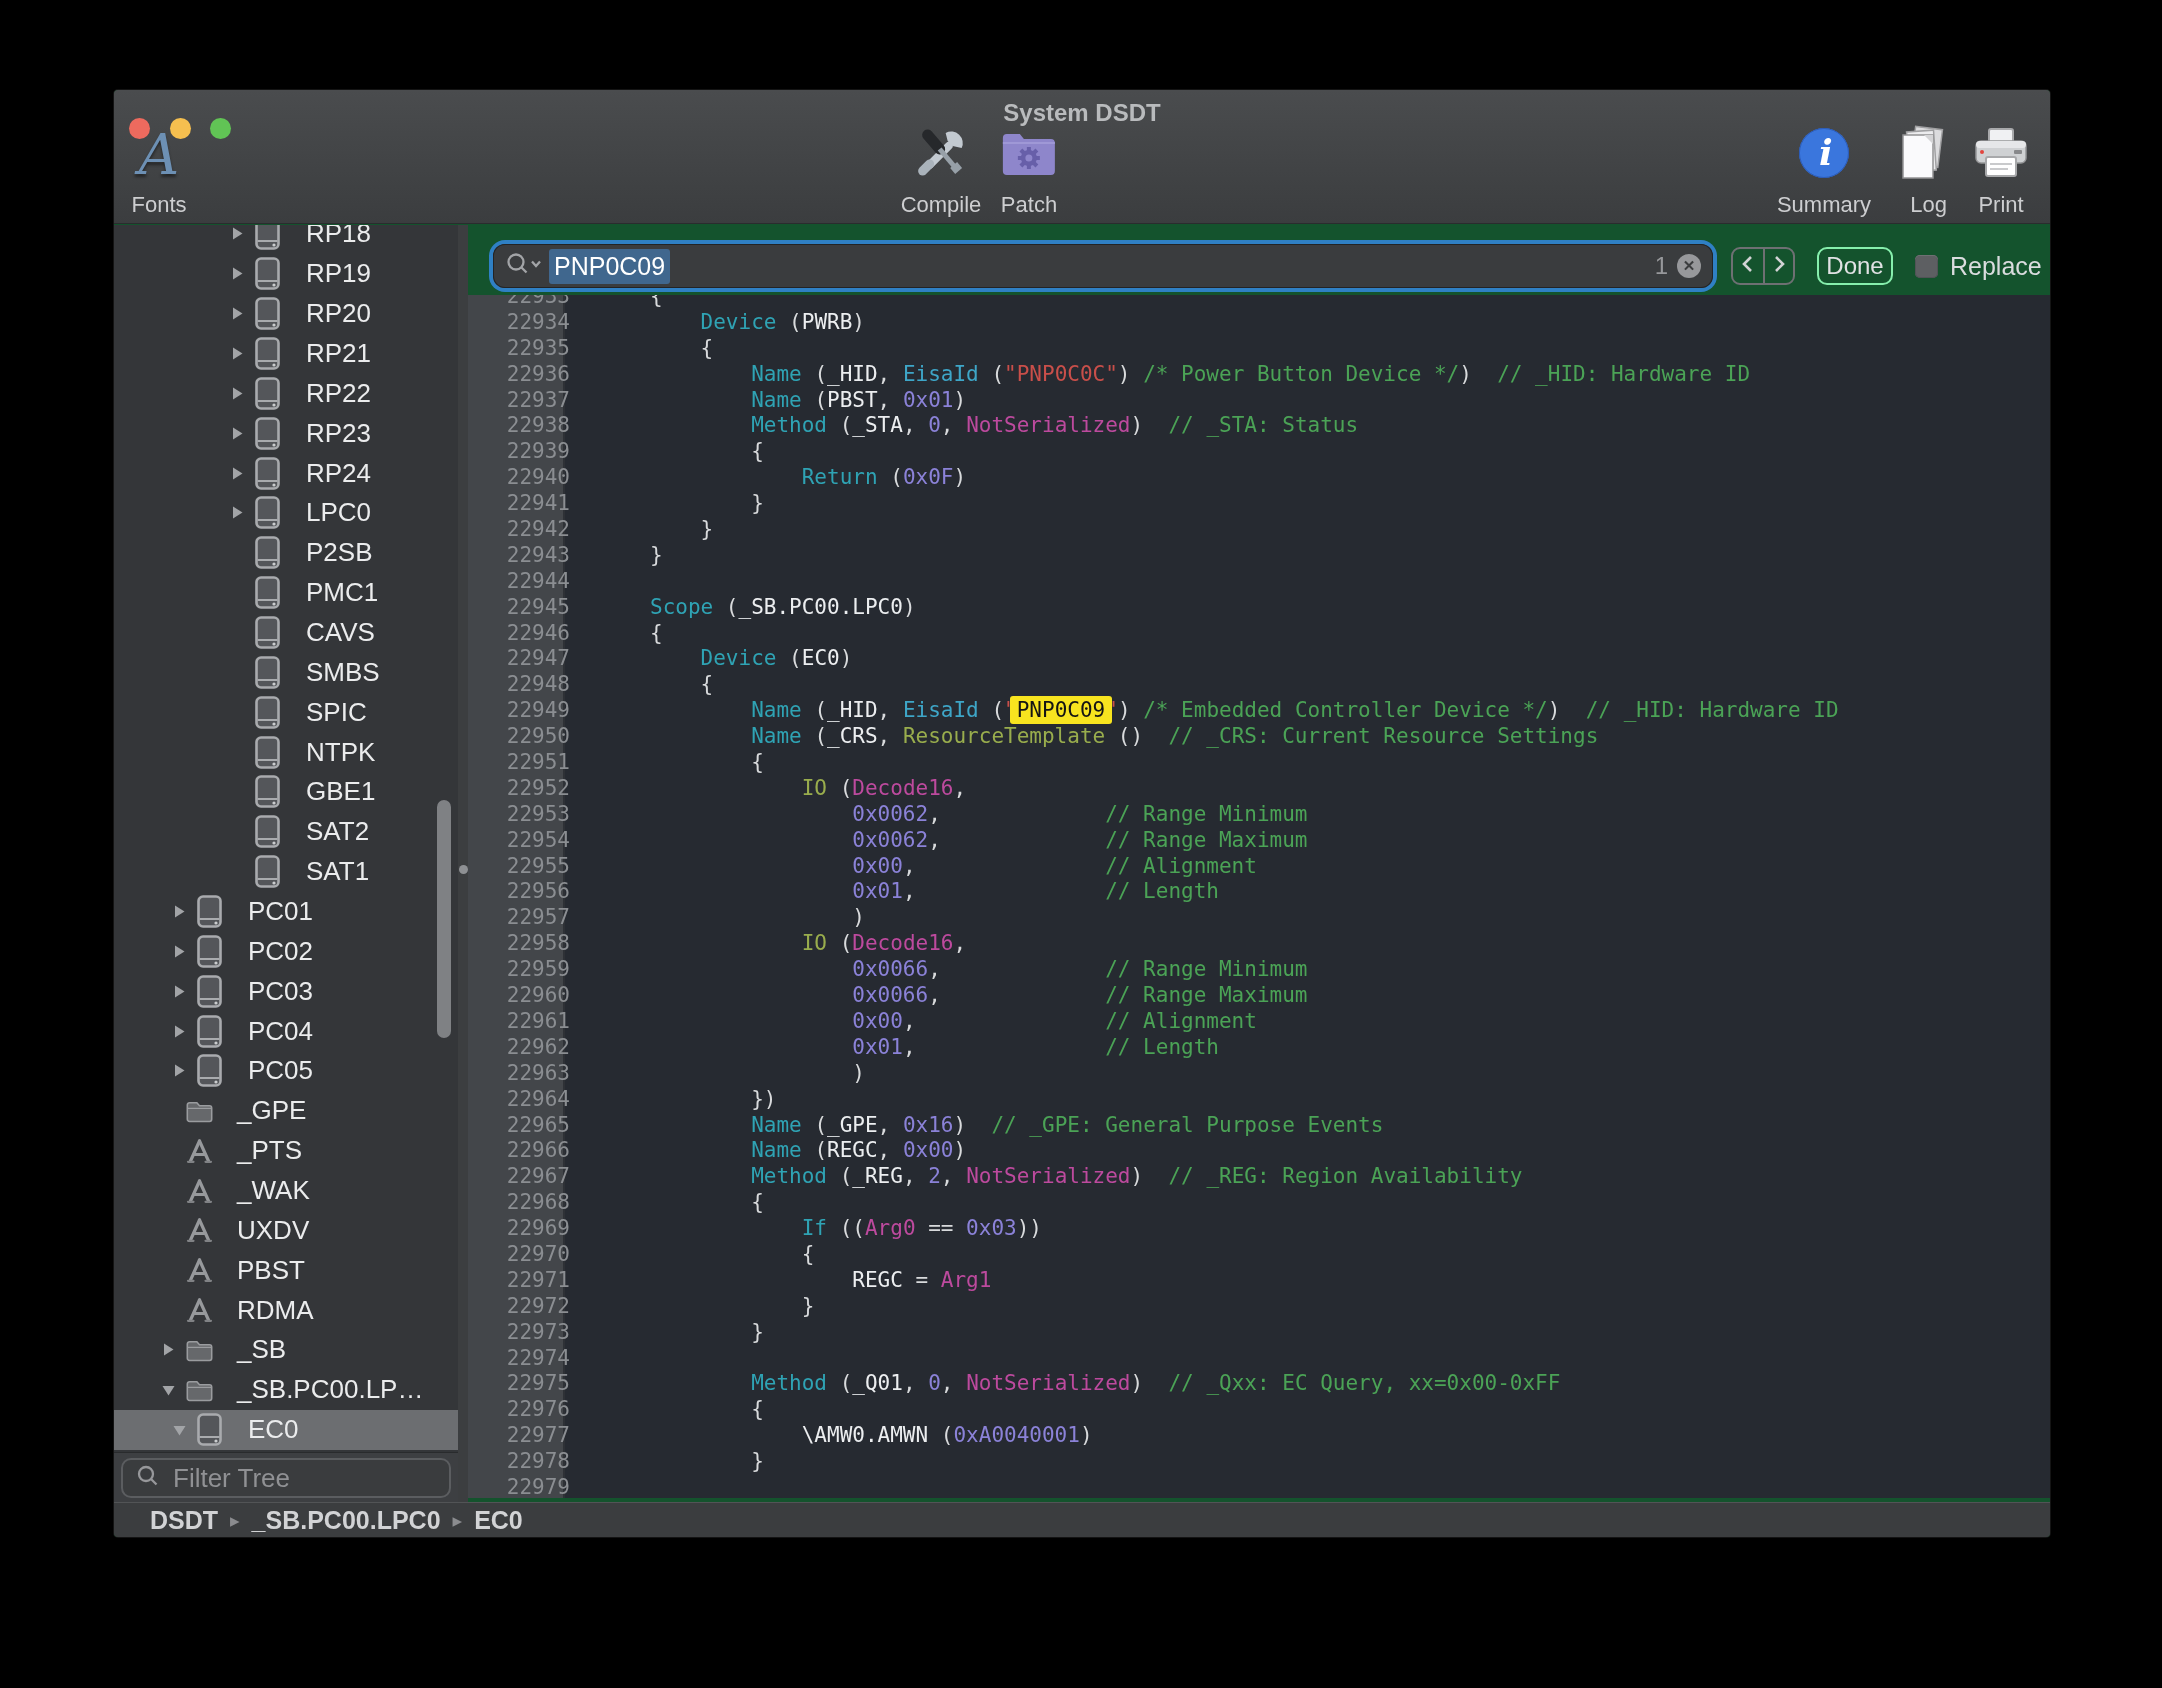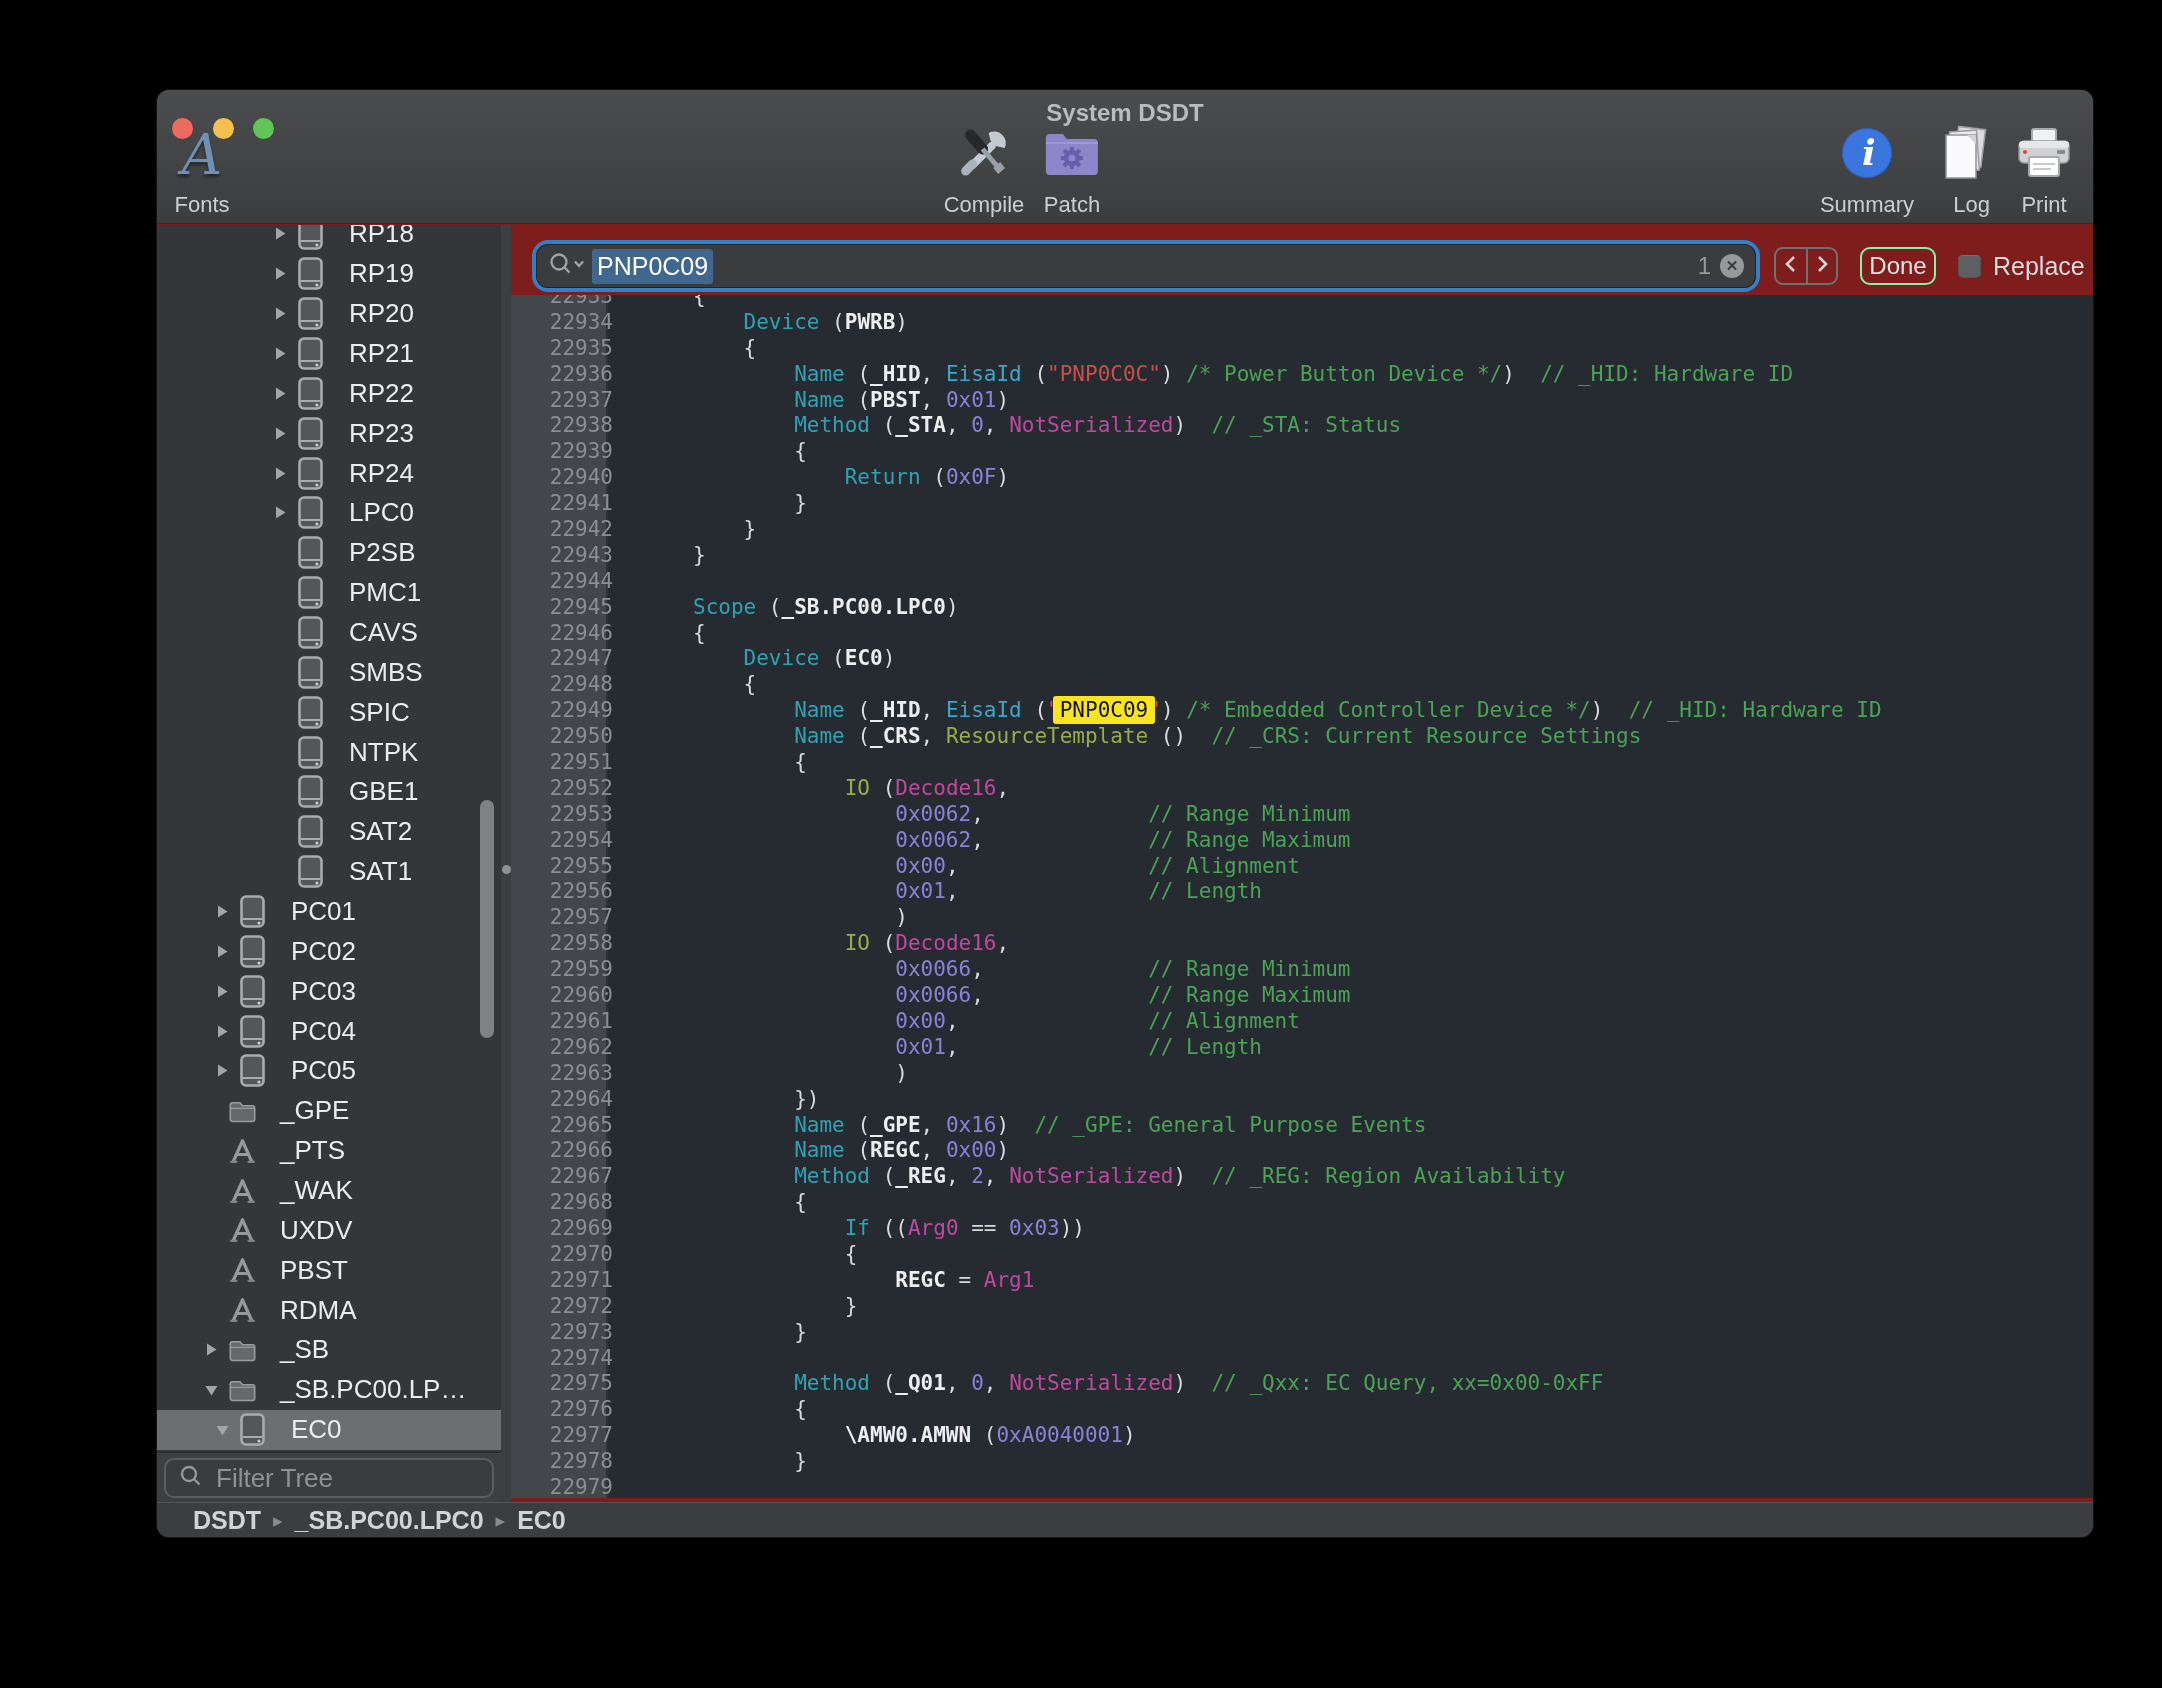--- a/index.html
+++ b/index.html
@@ -1,21 +1,21 @@
 <!DOCTYPE html>
 <html><head>
 <meta charset="utf-8">
 <style>
   * { margin:0; padding:0; box-sizing:border-box; }
   html,body { background:#000; }
   body { width:2162px; height:1688px; position:relative; font-family:"Liberation Sans",sans-serif; overflow:hidden; }
 
   .window { position:absolute; left:114px; top:90px; width:1936px; height:1447px;
-    background:#7f1d1d; border-radius:12px; overflow:hidden;
-    box-shadow:0 0 0 1px #141414, 0 30px 70px rgba(0,0,0,.65);margin-left:43px; }
+    background:#14532d; border-radius:4px; overflow:hidden;
+    box-shadow:0 0 0 1px #141414, 0 30px 70px rgba(0,0,0,.65); }
 
   
   .toolbar { position:absolute; left:0; top:0; right:0; height:134px;
     background:linear-gradient(#4a4c4e,#3b3d3f); border-bottom:1px solid #2a2c2e; }
   .win-title { position:absolute; left:0; right:0; top:9px; text-align:center;
     font-size:24px; font-weight:600; color:#b9bbbd; }
   .tl-btn { position:absolute; top:28px; width:21px; height:21px; border-radius:50%; }
   .tl-red { left:15px; } .tl-yellow { left:56px; } .tl-green { left:96px; }
   .tb-item { position:absolute; top:34px; transform:translateX(-50%); text-align:center; }
   .tb-ico { height:62px; display:flex; align-items:center; justify-content:center; }
@@ -72,21 +72,21 @@
     background:#262a31; overflow:hidden; }
   .gutter-bg { position:absolute; left:0; top:0; bottom:0; width:97px;
     background:#43464a; border-right:2px solid #2e3136; }
   .code-list { position:absolute; left:17px; right:0; top:-11px;
     font-family:"DejaVu Sans Mono",monospace; font-size:21px; line-height:25.9px; }
   .cl { display:flex; height:25.9px; }
   .ln { width:97px; flex:none; text-align:right; padding-right:12px; color:#8b8e92; }
   .ct { padding-left:68px; white-space:pre; color:#d8dadc; }
   .tk-p { color:#d8dadc; }
   .tk-k { color:#2fa3b4; }
-  .tk-i { color:#eceef0; font-weight:bold; }
+  .tk-i { color:#eceef0; font-weight:normal; }
   .tk-e { color:#3ea6c8; }
   .tk-s { color:#c94f4a; }
   .tk-n { color:#8b82d8; }
   .tk-m { color:#bd4a9e; }
   .tk-c { color:#4ba356; }
   .tk-r { color:#99ad4d; }
   .tk-h { position:relative; z-index:1; background:#f8e41f; color:#141414;
     padding:2px 7px; margin:0 -7px; border-radius:3px; }
 
   

